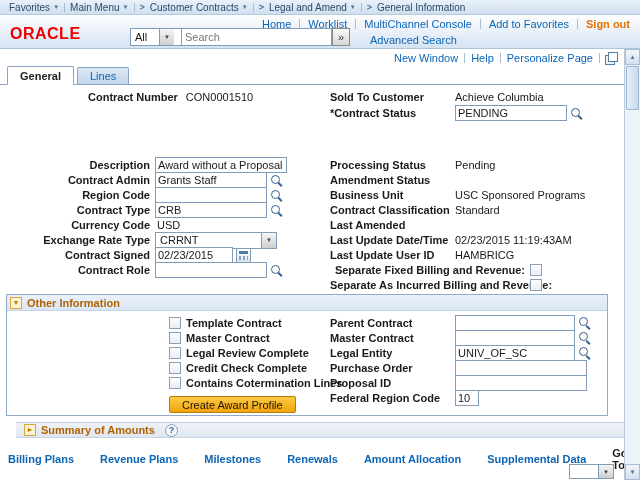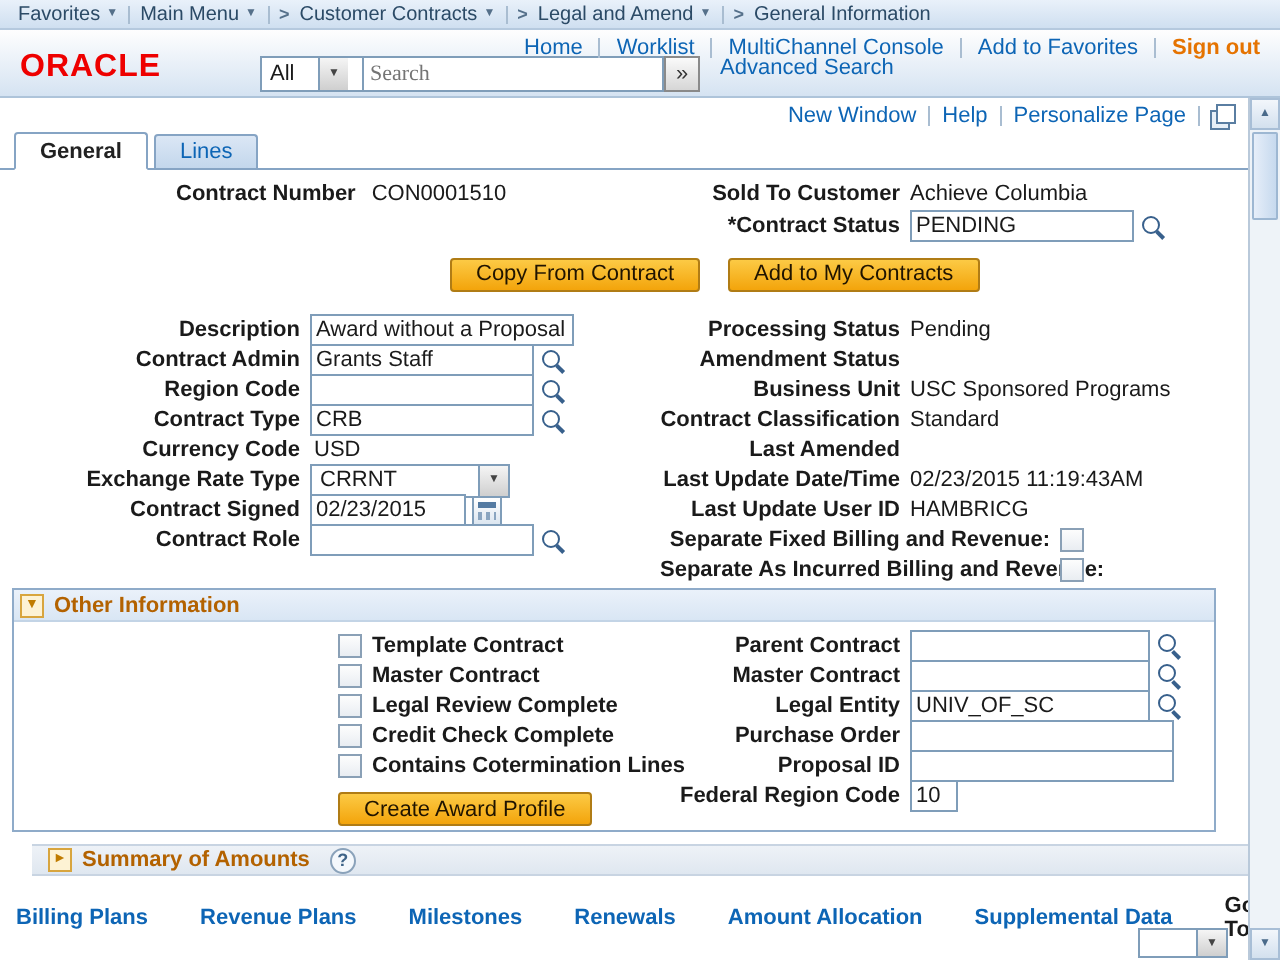--- a/index.html
+++ b/index.html
@@ -13,28 +13,28 @@
   .crumb{display:inline-flex;align-items:center;padding:0 5px;cursor:pointer;color:#2b4a66}
   .caret{font-size:6px;color:#55708a;margin-left:3px}
   .caret::before{content:"▼"}
   .crumb-div{width:1px;height:9px;background:#a9bdd1}
   .crumb-gt{font-size:9px;color:#55708a;padding:0 0 0 5px;font-weight:bold}
   .crumb-gt::before{content:">"}
 
   
   .header-bar{position:absolute;top:15px;left:0;right:0;height:34px;background:linear-gradient(#fefefe,#d5e3f2);border-bottom:1px solid #aec4da}
   .oracle-logo{position:absolute;left:10px;top:10px;font-size:16px;font-weight:bold;color:#ee0000;letter-spacing:.5px}
-  .search-area{position:absolute;left:130px;top:13px;display:flex;align-items:flex-start}
+  .search-area{position:absolute;left:130px;top:13px;display:flex;align-items:flex-end}
   .combo{display:flex;align-items:center;height:18px;border:1px solid #7f9db9;background:#fff}
   .combo-text{padding:0 4px;min-width:28px}
   .combo-btn{width:15px;height:100%;background:linear-gradient(#f5f5f5,#cfcfcf);border-left:1px solid #7f9db9;display:flex;align-items:center;justify-content:center;font-size:6px;color:#444;cursor:pointer}
   .combo-btn::before{content:"▼"}
-  .search-input{width:150px;height:18px;border:1px solid #7f9db9;border-left:none;padding:0 3px;font-family:Liberation Serif, serif;font-size:11px}
+  .search-input{width:150px;height:18px;border:1px solid #7f9db9;border-left:none;padding:0 3px;font-family:Liberation Sans, sans-serif;font-size:11px}
   .search-go{width:18px;height:18px;background:linear-gradient(#fafafa,#d6d6d6);border:1px solid #8a8a8a;font-size:11px;color:#333;cursor:pointer;line-height:1;font-family:inherit}
-  .adv-search{margin-left:10px}
+  .adv-search{margin-left:20px}
   .header-links{position:absolute;right:10px;top:3px;display:flex;align-items:center}
   .hlink{padding:0 8px}
   .hsep{width:1px;height:10px;background:#a9bdd1}
   .signout{color:#e57300;font-weight:bold;padding:0 0 0 8px;cursor:pointer;text-decoration:none}
 
   
   .pagebar{position:absolute;top:51px;left:0;right:18px;height:14px;display:flex;justify-content:flex-end;align-items:center}
   .pb-link{padding:0 6px}
   .pb-sep{width:1px;height:10px;background:#a9bdd1}
   .pb-icon{width:12px;height:12px;position:relative;margin:0 5px;cursor:pointer}
@@ -46,21 +46,21 @@
   .tab{height:17px;padding:2px 12px 0;border:1px solid #86a4c4;border-bottom:none;border-radius:2px 2px 0 0;background:linear-gradient(#dbe7f5,#c3d7ec);color:#0d65b5;cursor:pointer}
   .tab.active{height:19px;margin-bottom:-1px;background:#fff;border-bottom:1px solid #fff;color:#222;font-weight:bold;padding-top:3px}
 
   
   .content{position:absolute;top:85px;left:0;right:16px;bottom:0;background:#fff}
   .frow{position:absolute;left:0;width:100%;height:16px;display:flex;align-items:center}
   .half-l{display:flex;align-items:center;width:330px;flex:none}
   .half-r{display:flex;align-items:center;width:294px;flex:none}
   .lbl{font-weight:bold;color:#1a1a1a;white-space:nowrap}
   .lbl-l{width:155px;text-align:right;padding-right:5px;flex:none}
-  .lbl-r{width:125px;text-align:right;padding-right:5px;flex:none}
+  .lbl-r{width:125px;text-align:left;padding-right:5px;flex:none}
   .chk-lbl-r{width:200px;text-align:right;padding-right:5px;flex:none}
   .val{color:#1a1a1a;white-space:nowrap}
   .tin{height:16px;border:1px solid #7f9db9;background:#fff;padding:0 2px;font-family:inherit;font-size:11px;color:#1a1a1a}
   .lookup{position:relative;width:13px;height:13px;margin-left:3px;cursor:pointer;flex:none}
   .lookup::before{content:"";position:absolute;left:1px;top:1px;width:7px;height:7px;border:1.5px solid #38608c;border-radius:50%}
   .lookup::after{content:"";position:absolute;left:8.5px;top:8.5px;width:5px;height:1.5px;background:#38608c;transform:rotate(45deg);transform-origin:0 0}
   .calbtn{width:15px;height:15px;margin-left:3px;border:1px solid #7f9db9;background:linear-gradient(#fff,#dce6f0);position:relative;cursor:pointer;flex:none}
   .calbtn::before{content:"";position:absolute;left:2px;right:2px;top:2px;height:3px;background:#537aa2}
   .calbtn::after{content:"";position:absolute;left:2px;right:2px;top:7px;height:4px;background:repeating-linear-gradient(90deg,#8aa5c0 0 2px,transparent 2px 4px)}
   .ps-btn{height:17px;padding:1px 12px;background:linear-gradient(#fcca45,#f3a40b);border:1px solid #b07c15;border-radius:2px;font-family:inherit;font-size:11px;color:#201400;cursor:pointer;white-space:nowrap}
@@ -183,24 +183,20 @@
 
     <div class="frow" style="top:20px">
       <div class="half-l"></div>
       <div class="half-r">
         <span class="lbl lbl-r">*Contract Status</span>
         <input class="tin" style="width: 112px;" value="PENDING">
         <span class="lookup"></span>
       </div>
     </div>
 
-    <div class="frow" style="top:44px">
-      <button class="ps-btn" style="margin-left:225px;min-width:104px">Copy From Contract</button>
-      <button class="ps-btn" style="margin-left:14px;min-width:112px">Add to My Contracts</button>
-    </div>
 
     <div class="frow" style="top:87px">
       <div class="half-l">
         <span class="lbl lbl-l">Contract Admin</span>
         <input class="tin" style="width: 112px;" value="Grants Staff">
         <span class="lookup"></span>
       </div>
       <div class="half-r">
         <span class="lbl lbl-r">Amendment Status</span>
         <span class="val"></span>
@@ -249,21 +245,21 @@
       </div>
       <div class="half-r">
         <span class="lbl lbl-r">Last Amended</span>
         <span class="val"></span>
       </div>
     </div>
 
     <div class="frow" style="top:147px">
       <div class="half-l">
         <span class="lbl lbl-l">Exchange Rate Type</span>
-        <div class="combo" style="width:100px;height:17px">
+        <div class="combo" style="width:122px;height:17px">
           <span class="combo-text" style="flex:1">CRRNT</span>
           <span class="combo-btn"></span>
         </div>
       </div>
       <div class="half-r">
         <span class="lbl lbl-r">Last Update Date/Time</span>
         <span class="val">02/23/2015 11:19:43AM</span>
       </div>
     </div>
 

